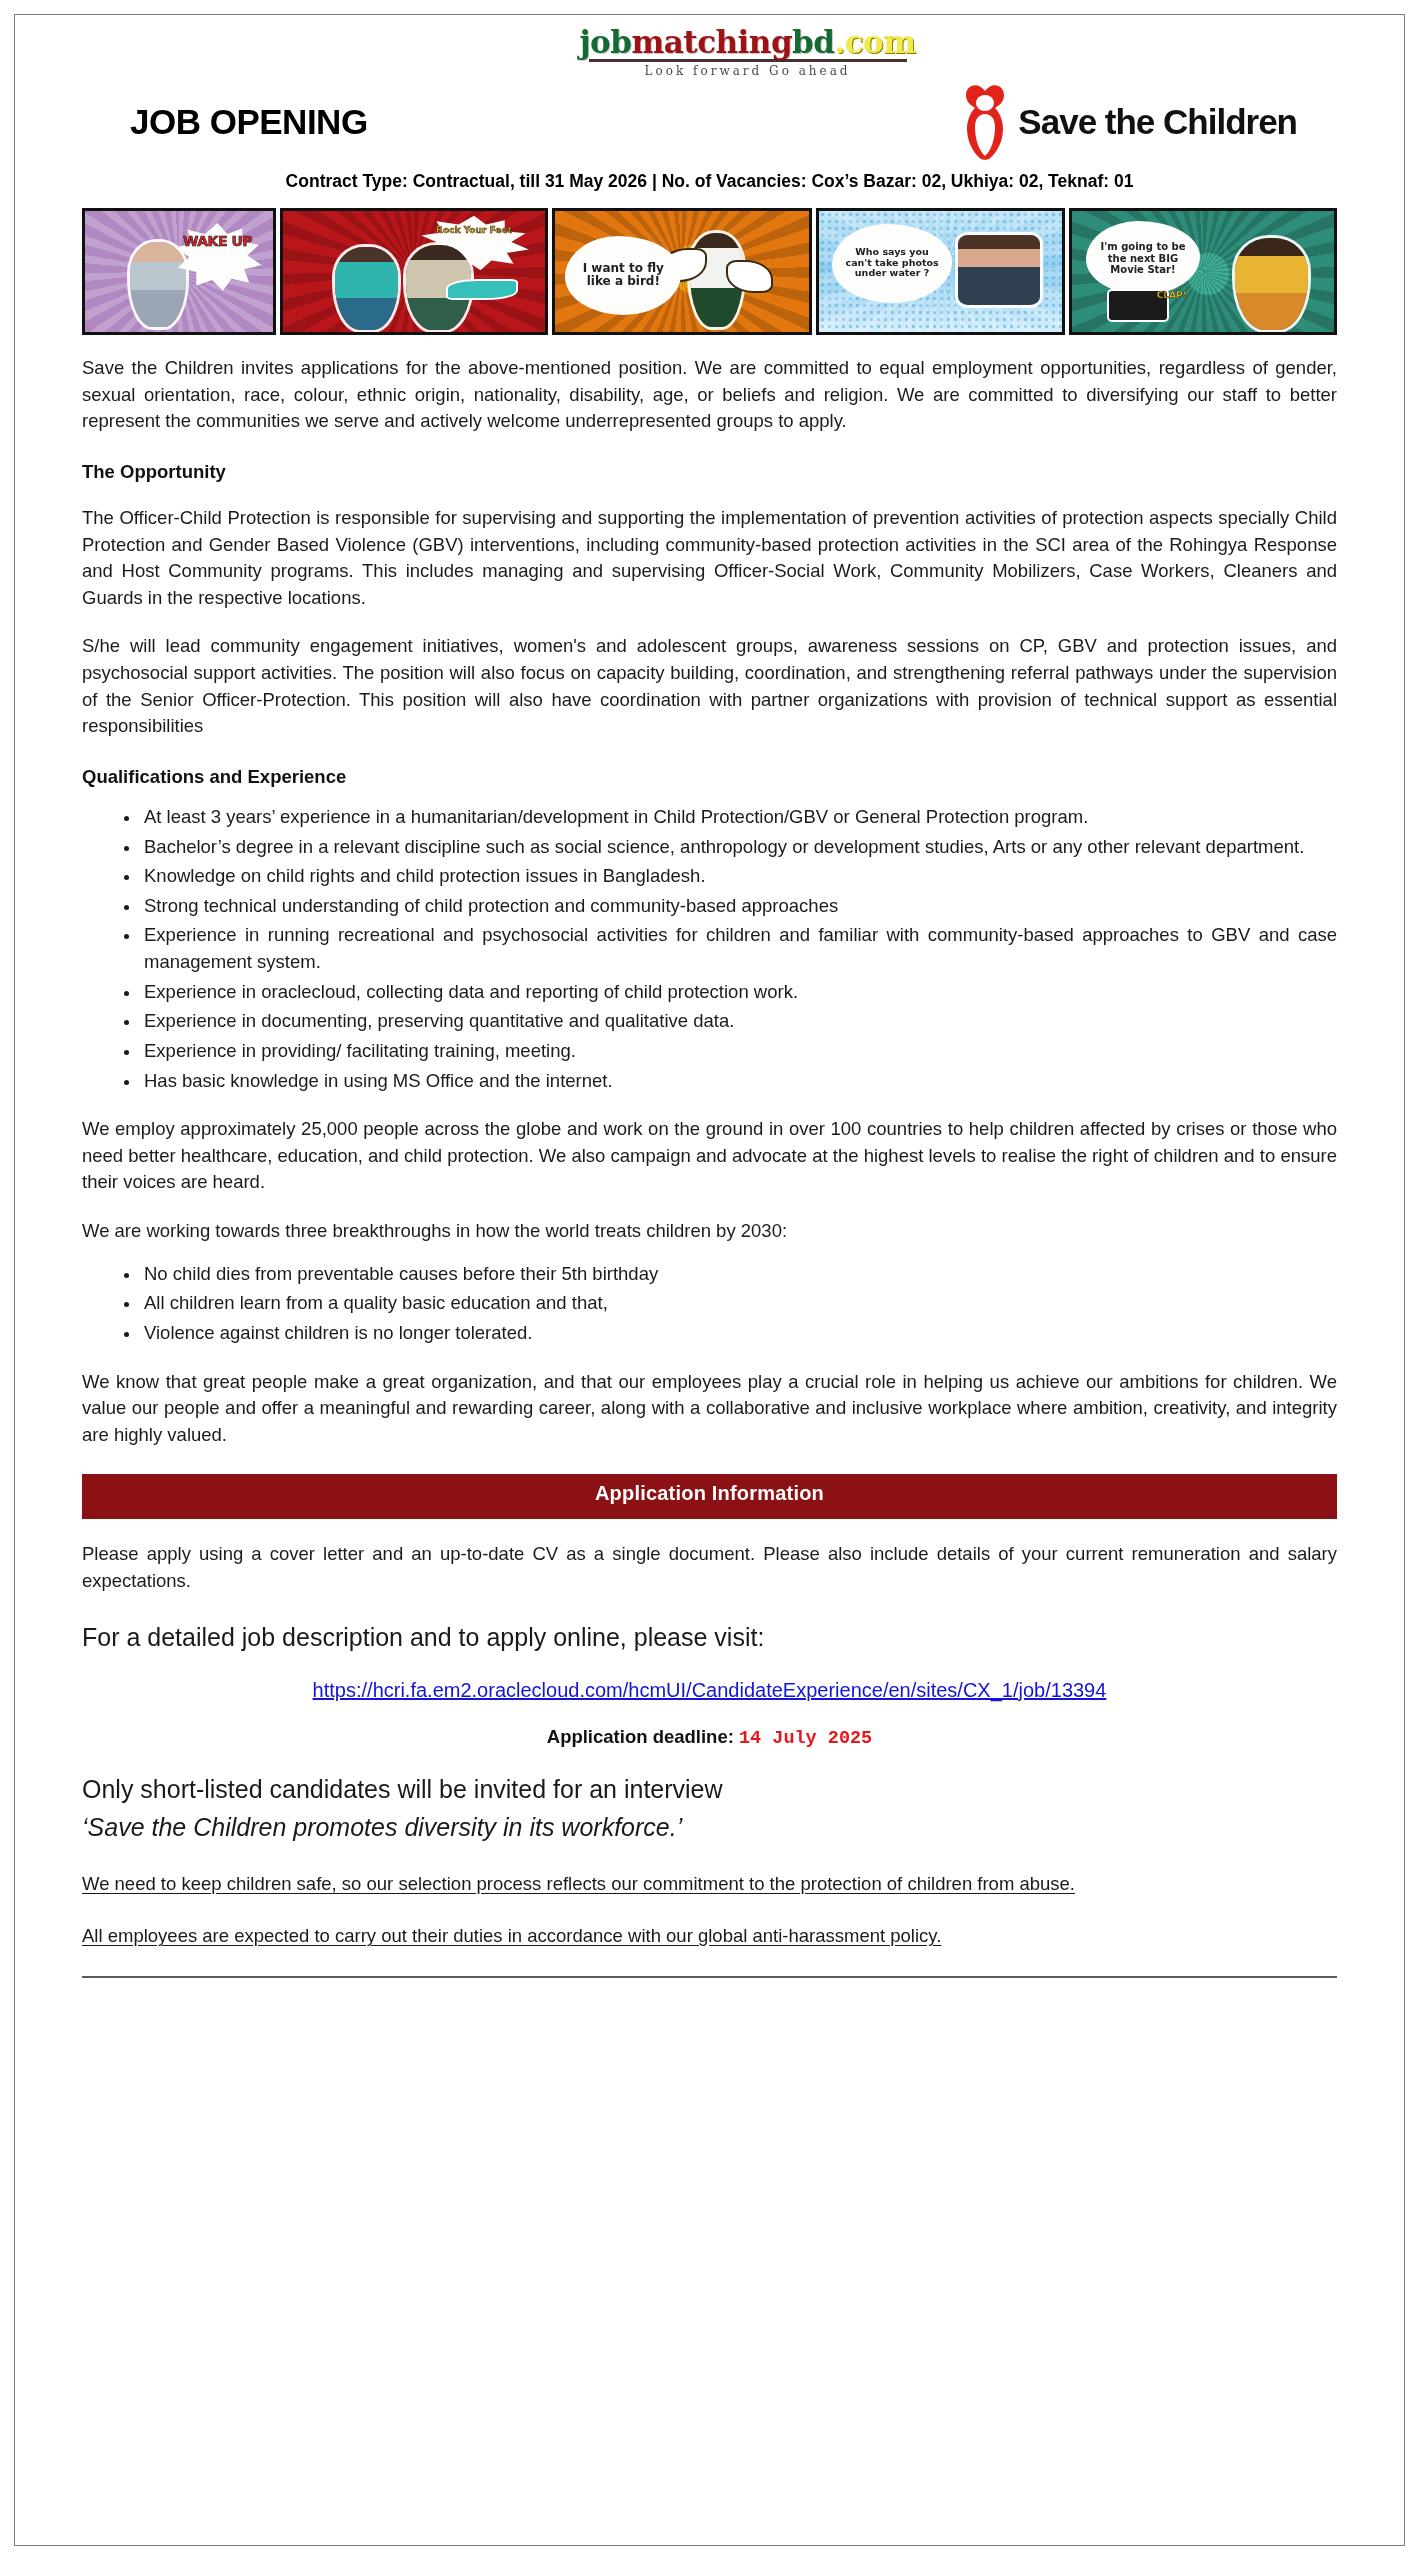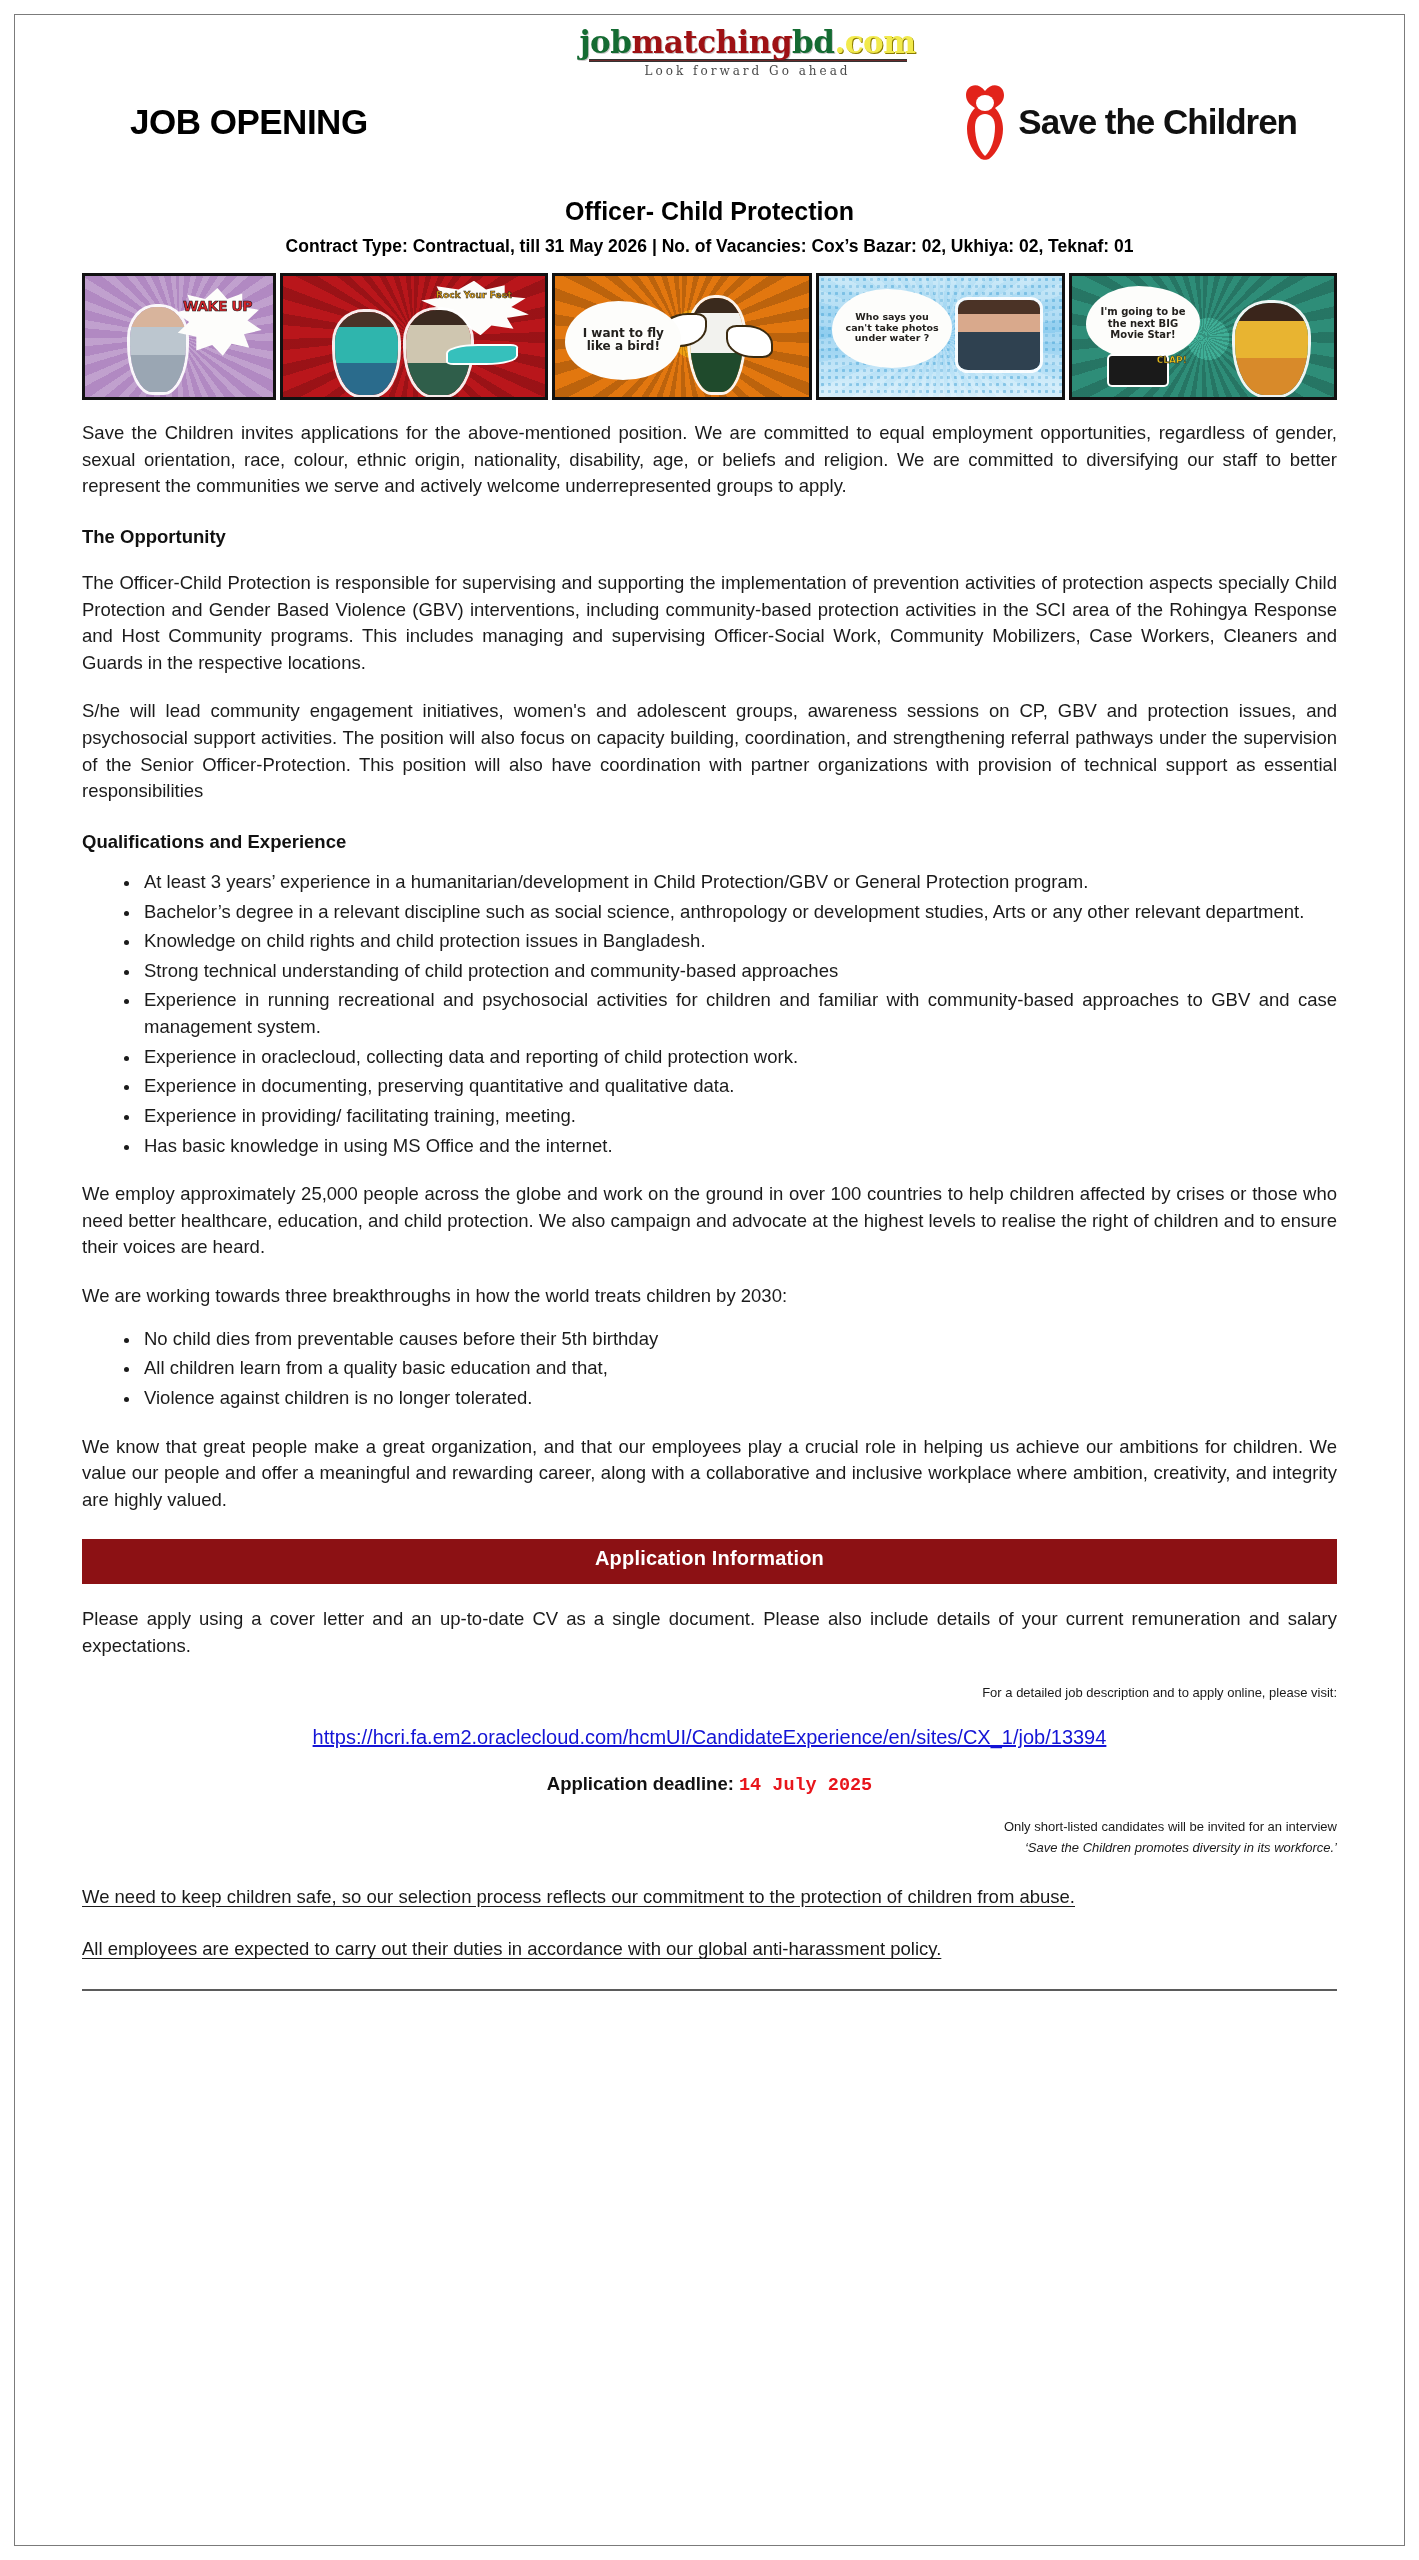--- a/index.html
+++ b/index.html
@@ -230,22 +230,22 @@
     color: #ffffff;
     text-align: center;
     font-weight: bold;
     font-size: 20px;
     padding: 8px 0 14px 0;
     margin: 26px 0 0 0;
     letter-spacing: .2px;
   }
 
   .center-line {
-    text-align: right;
-    font-size: 13px;
+    text-align: left;
+    font-size: 25px;
     line-height: 1.44;
     margin: 24px 0 0 0;
   }
   .link-line {
     text-align: center;
     margin: 24px 0 0 0;
     font-size: 20px;
   }
   .link-line a {
     color: #1414d6;
@@ -296,21 +296,20 @@
       <div class="stc-logo">
         <svg class="stc-mark" viewBox="0 0 66 78">
           <path d="M33 8 C26 -2 14 2 14 12 C14 18 18 22 23 25 C18 30 15 38 15 46 C15 58 21 70 29 76 C31 77 35 77 37 76 C45 70 51 58 51 46 C51 38 48 30 43 25 C48 22 52 18 52 12 C52 2 40 -2 33 8 Z" fill="#e2231a"></path>
           <ellipse cx="33" cy="20" rx="9" ry="8" fill="#ffffff"></ellipse>
           <path d="M33 31 C27 31 23 36 23 44 C23 56 27 68 33 73 C39 68 43 56 43 44 C43 36 39 31 33 31 Z" fill="#ffffff"></path>
         </svg>
         <div class="stc-wordmark">Save the Children</div>
       </div>
     </div>
 
-    <div class="position-title">Officer- Child Protection</div>
     <div class="contract-line">Contract Type: Contractual, till 31 May 2026 | No. of Vacancies: Cox’s Bazar: 02, Ukhiya: 02, Teknaf: 01</div>
 
     <div class="strip">
 
       <div class="panel panel-1" style="flex:1.03 1 0">
         <div class="rays"></div>
         <div class="kid" style="left:24%;top:26%;width:30%;height:70%;background:linear-gradient(180deg,#d8b49c 0 24%,#bcc6cf 24% 56%,#9aa6b3 56% 100%)"></div>
         <div class="burst-bg" style="left:47%;top:10%;width:47%;height:56%;"></div>
         <div class="burst" style="left:50%;top:20%;width:41%;font-size:14px;letter-spacing:-.5px;">WAKE UP</div>
       </div>

